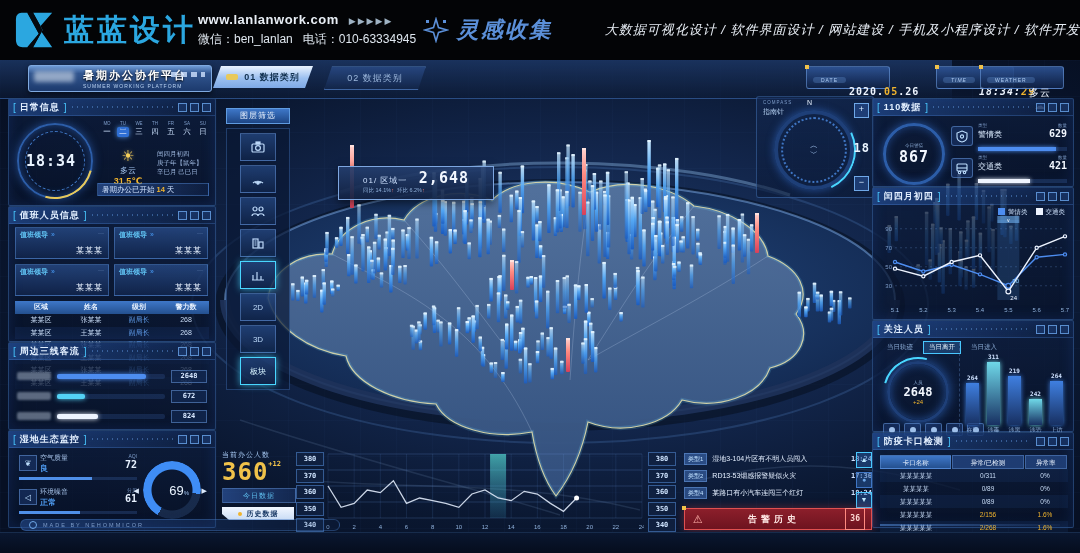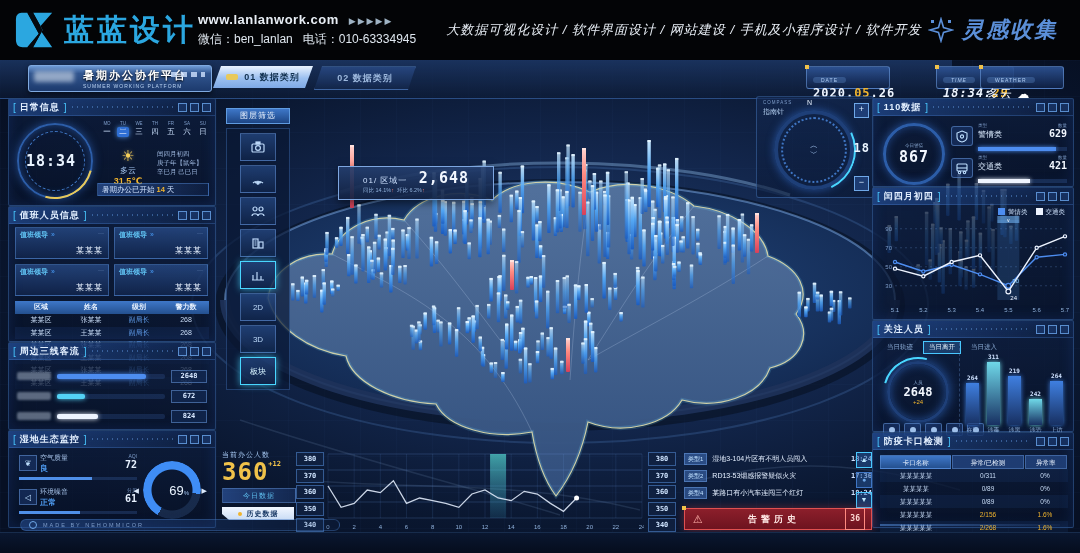--- a/index.html
+++ b/index.html
@@ -33,21 +33,21 @@
   #titleplate .t{margin-left:48px;font-size:11px;font-weight:bold;color:#fff;letter-spacing:2px;text-shadow:0 1px 2px #000;}
   #titleplate .s{margin-left:48px;font-size:5px;color:#b9d2f2;letter-spacing:1px;}
   #titleplate .seg{position:absolute;right:6px;top:6px;width:34px;height:5px;background:repeating-linear-gradient(90deg,#cfe2ff 0 6px,rgba(0,0,0,0) 6px 10px);opacity:.8;}
   .tab{position:absolute;top:6px;height:22px;line-height:22px;text-align:center;font-size:9px;letter-spacing:1px;cursor:pointer;
     clip-path:polygon(8px 0,100% 0,calc(100% - 8px) 100%,0 100%);}
   .tab.active{background:linear-gradient(180deg,#eaf3ff,#9cc0f0 55%,#7ea9e6);color:#11304f;font-weight:bold;box-shadow:0 0 8px rgba(150,200,255,.8);}
   .tab.active .pill{display:inline-block;width:12px;height:6px;background:#e8c95a;border-radius:2px;margin-right:6px;}
   .tab.idle{background:linear-gradient(180deg,rgba(40,72,130,.9),rgba(18,38,74,.9));color:#9db8dd;border:1px solid rgba(110,160,230,.35);}
   .cap{position:absolute;top:6px;height:23px;border-radius:3px;background:linear-gradient(180deg,rgba(46,84,150,.9),rgba(16,34,70,.9));border:1px solid rgba(120,170,240,.5);box-sizing:border-box;padding:1px 6px;}
   .cap .lab{font-size:5px;color:#aecbf2;letter-spacing:1px;background:rgba(120,170,240,.25);border-radius:4px;padding:0 8px;display:inline-block;}
-  .cap .val{font-size:12px;color:#eef5ff;text-align:left;letter-spacing:1px;}
+  .cap .val{font-size:10px;color:#eef5ff;text-align:center;letter-spacing:1px;margin-left:36px;}
   .cap .val .y{color:#f0b42e;}
   .cap::before{content:"";position:absolute;left:-2px;top:-2px;width:4px;height:4px;background:#f0c24a;}
   
   .panel{position:absolute;background:linear-gradient(180deg,rgba(14,30,62,.78),rgba(8,18,40,.7));border:1px solid rgba(76,134,214,.38);border-radius:2px;box-shadow:inset 0 0 14px rgba(30,70,150,.3);}
   .ph{height:16px;display:flex;align-items:center;padding:0 4px;background:linear-gradient(90deg,rgba(44,94,178,.5),rgba(20,45,90,.1));border-bottom:1px solid rgba(76,134,214,.3);}
   .ph .brk{color:#49c8ff;font-size:10px;}
   .ph .t{font-size:9px;font-weight:bold;color:#e2efff;letter-spacing:1px;margin:0 4px;}
   .ph .fill{flex:1;height:2px;margin:0 5px;background:repeating-linear-gradient(90deg,rgba(110,170,250,.4) 0 1px,transparent 1px 5px);}
   .ph .ctrl{display:flex;gap:3px;}
   .ph .ctrl i{width:7px;height:7px;border:1px solid #66a0e6;display:block;opacity:.85;background:rgba(40,80,150,.4);}
@@ -212,29 +212,29 @@
         <path d="M8 4 C3 4 2 8 2 12 L2 32 C2 38 5 40 9 40 L14 40 L26 26 L14 4 Z" fill="#2ba7e0"></path>
         <path d="M20 4 L40 4 L26 20 L40 40 L20 40 L30 22 Z" fill="#2ba7e0"></path>
         <path d="M14 4 L26 26 L14 40 L20 40 L30 22 L20 4 Z" fill="#04090e"></path>
       </svg>
       <span class="word">蓝蓝设计</span>
     </div>
     <div id="contact">
       <div class="row1"><span>www.lanlanwork.com</span><span class="arrows">▶▶▶▶▶</span></div>
       <div class="row2"><span>微信：ben_lanlan</span>&nbsp;&nbsp;&nbsp;<span>电话：010-63334945</span></div>
     </div>
-    <div id="services">大数据可视化设计 / 软件界面设计 / 网站建设 / 手机及小程序设计 / 软件开发</div>
     <div id="collect">
       <svg width="26" height="26" viewBox="0 0 26 26">
         <path d="M13 2 L15.5 10.5 L24 13 L15.5 15.5 L13 24 L10.5 15.5 L2 13 L10.5 10.5 Z" fill="none" stroke="#5b8fd8" stroke-width="1.6"></path>
         <rect x="3" y="3" width="3" height="3" fill="#5b8fd8"></rect>
           <rect x="20" y="3" width="3" height="3" fill="#5b8fd8"></rect>
       </svg>
       <span class="txt">灵感收集</span>
     </div>
+    <div id="services">大数据可视化设计 / 软件界面设计 / 网站建设 / 手机及小程序设计 / 软件开发</div>
   </div>
 
   <div id="dash">
     <div id="grid"></div>
 
     <svg id="mapsvg" width="1080" height="493" viewBox="0 0 1080 493">
       <defs>
         <linearGradient id="gbar" x1="0" y1="0" x2="0" y2="1">
           <stop offset="0" stop-color="#cdeaff"></stop>
             <stop offset=".45" stop-color="#54a8f5"></stop>
@@ -925,21 +925,21 @@
     </svg>
 
     <div id="topbar">
       <div id="titleplate">
         <div class="blur"></div>
         <div class="t">暑期办公协作平台</div>
         <div class="s">SUMMER WORKING PLATFORM</div>
         <div class="seg"></div>
       </div>
       <div class="tab active" style="left:213px;width:100px;"><span class="pill"></span><span>01 数据类别</span></div>
-      <div class="tab idle" style="left:314px;width:100px;font-weight:bold;"><span>02 数据类别</span></div>
+      <div class="tab idle" style="left:324px;width:100px;"><span>02 数据类别</span></div>
       <div class="cap" style="left:806px;width:84px;">
         <div class="lab">DATE</div>
         <div class="val lcd"><span>2020.</span><span class="y">05</span><span>.26</span></div>
       </div>
       <div class="cap" style="left:936px;width:78px;font-style:italic;">
         <div class="lab">TIME</div>
         <div class="val lcd"><span>18:34:</span><span class="y">29</span></div>
       </div>
       <div class="cap" style="left:980px;width:84px;">
         <div class="lab">WEATHER</div>

